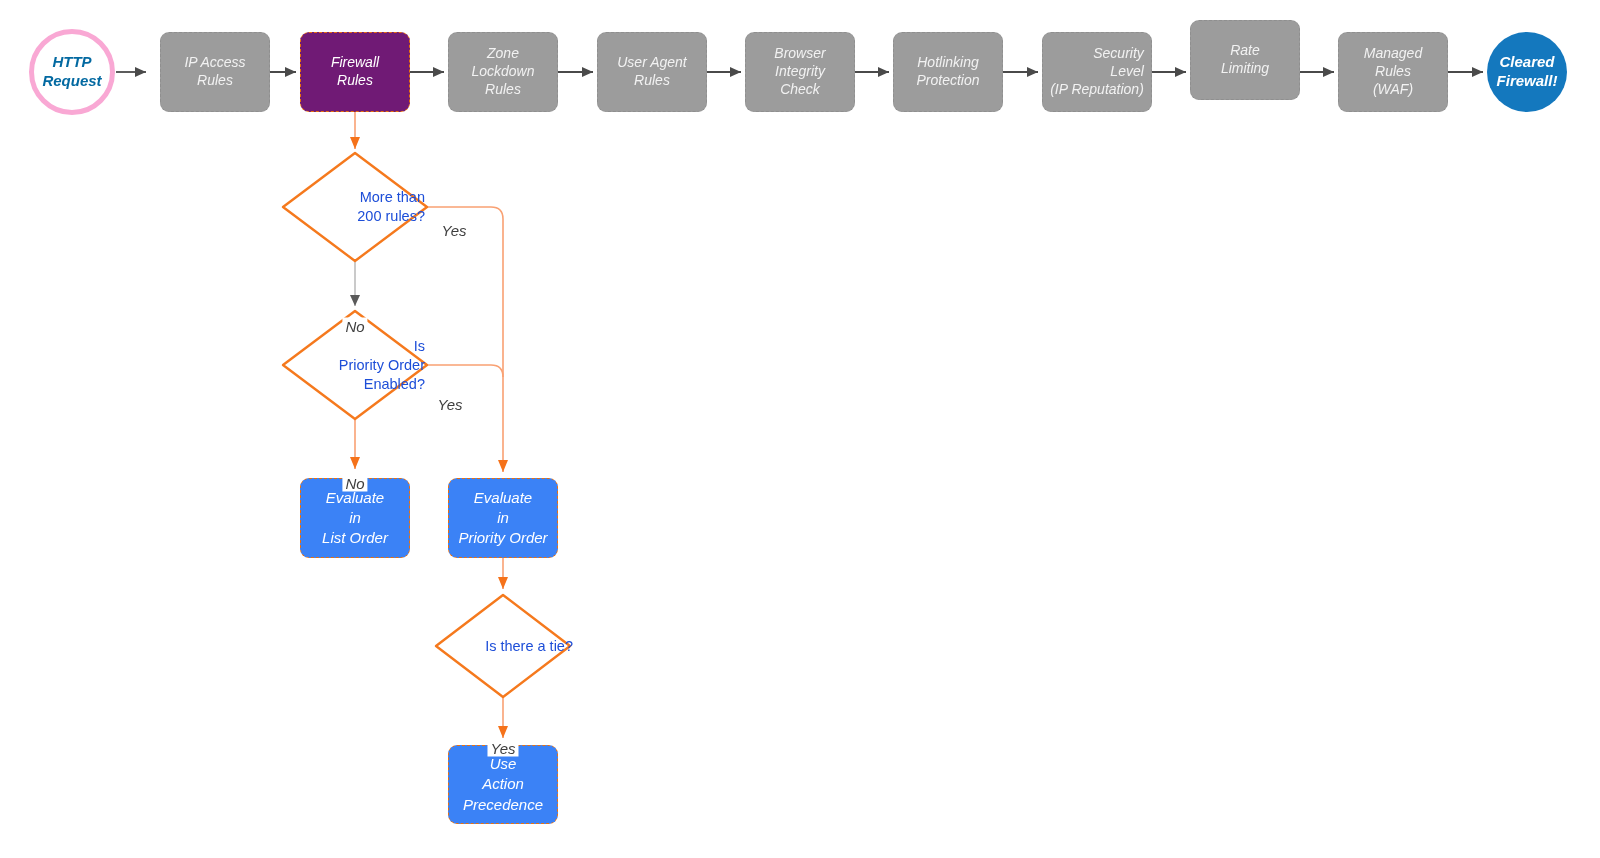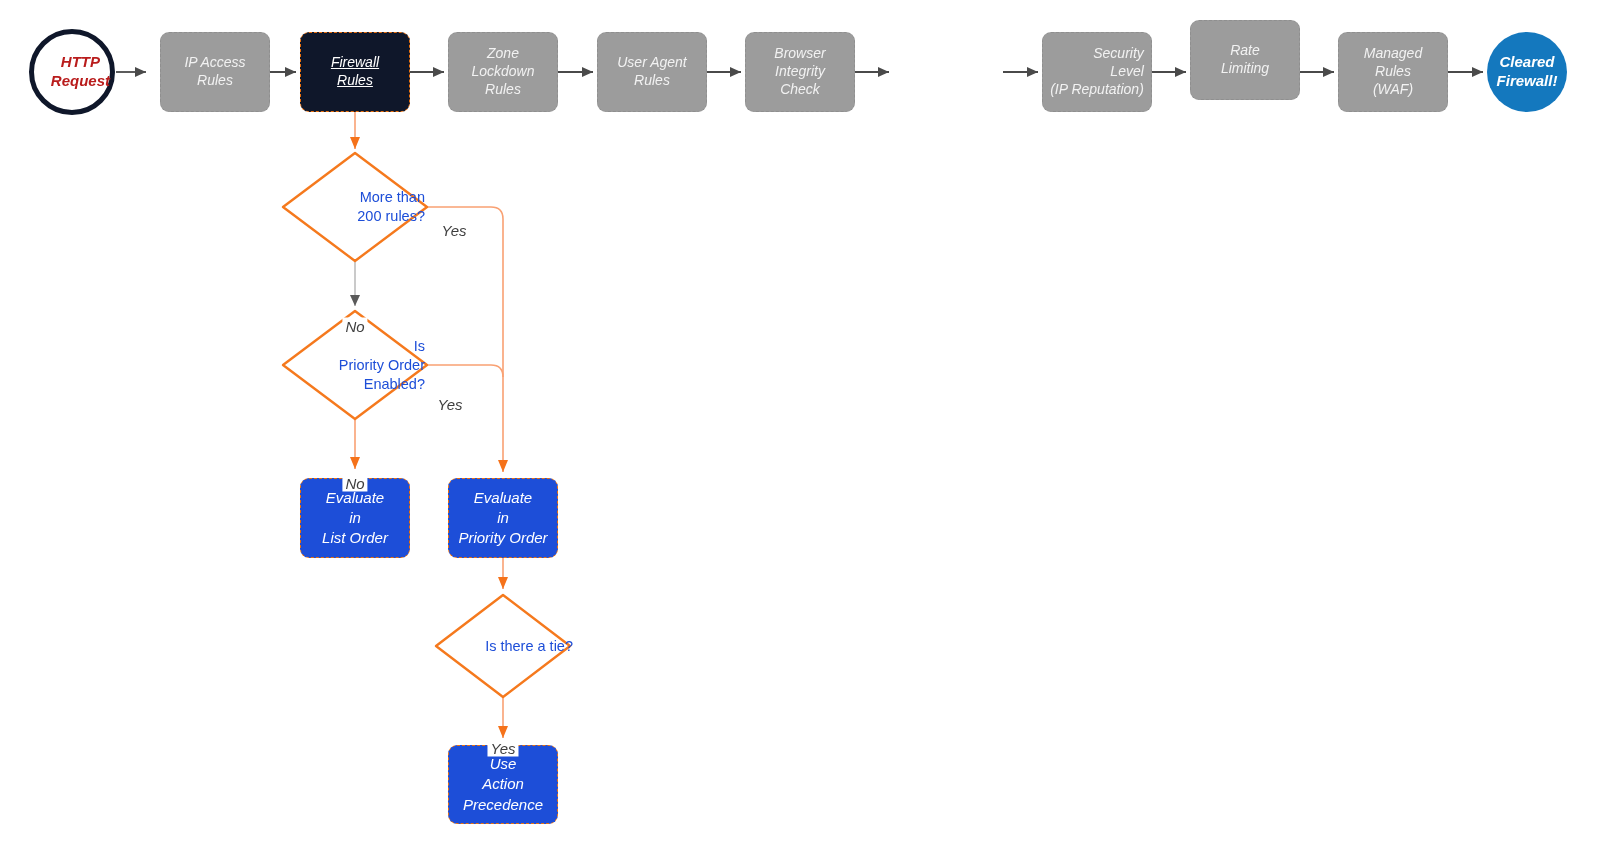--- a/index.html
+++ b/index.html
@@ -2,26 +2,26 @@
 <html><head>
 <meta charset="utf-8">
 <style>
   html,body{margin:0;padding:0;background:#ffffff;font-family:"Liberation Sans",sans-serif;}
   #canvas{position:relative;width:1600px;height:858px;background:#ffffff;overflow:hidden;}
   svg.layer{position:absolute;left:0;top:0;z-index:1;}
   .node{position:absolute;z-index:2;display:flex;align-items:center;justify-content:center;
         text-align:center;white-space:pre-line;box-sizing:border-box;}
   .stage{width:110px;height:80px;border-radius:9px;font-style:italic;font-size:14px;line-height:1.28;}
   .stage.gray{background:#9c9c9c;color:#f2f2f2;border:1px dashed #8f8f8f;}
-  .stage.orange{background:#0f172a;color:#ffffff;border:1px dashed #e8700f;text-decoration:underline;}
-  .action{width:110px;height:80px;border-radius:9px;background:#1d4ed8;color:#ffffff;
+  .stage.orange{background:#701a75;color:#ffffff;border:1px dashed #e8700f;}
+  .action{width:110px;height:80px;border-radius:9px;background:#3b82f6;color:#ffffff;
           border:1px dashed #e8700f;font-style:italic;font-size:15px;line-height:1.35;justify-content:center;}
   .circle-node{border-radius:50%;font-weight:bold;font-style:italic;font-size:15px;line-height:1.25;}
   .circle-start{left:29px;top:29px;width:86px;height:86px;background:#ffffff;
-                border:5px solid #0f172a;color:#b91c1c;justify-content:flex-end;}
+                border:5px solid #f9a8d4;color:#0369a1;}
   .circle-end{left:1487px;top:32px;width:80px;height:80px;background:#1478be;color:#ffffff;}
   .diamond-label{position:absolute;z-index:3;transform:translate(-50%,-50%);
                  width:140px;text-align:right;white-space:pre-line;
                  color:#1d4ed8;font-size:14.5px;line-height:1.3;}
   .edge-label{position:absolute;z-index:3;transform:translate(-50%,-50%);
               background:#ffffff;padding:0 3px;color:#3e3e3e;
               font-size:15px;font-style:italic;margin-top:40px;}
 </style>
 </head>
 <body>
@@ -81,20 +81,22 @@
   <div class="node stage orange" style="left:300px;top:32px;"><span>Firewall
 Rules</span></div>
   <div class="node stage gray" style="left:448px;top:32px;"><span>Zone
 Lockdown
 Rules</span></div>
   <div class="node stage gray" style="left:597px;top:32px;"><span>User Agent
 Rules</span></div>
   <div class="node stage gray" style="left:745px;top:32px;"><span>Browser
 Integrity
 Check</span></div>
+  <div class="node stage gray" style="left:893px;top:32px;"><span>Hotlinking
+Protection</span></div>
   <div class="node stage gray" style="left:1042px;top:32px;text-align:right;"><span>Security
 Level
 (IP Reputation)</span></div>
   <div class="node stage gray" style="left:1190px;top:20px;"><span>Rate
 Limiting</span></div>
   <div class="node stage gray" style="left:1338px;top:32px;"><span>Managed
 Rules
 (WAF)</span></div>
 
   <div class="diamond-label" style="left:355px;top:207px;">More than

